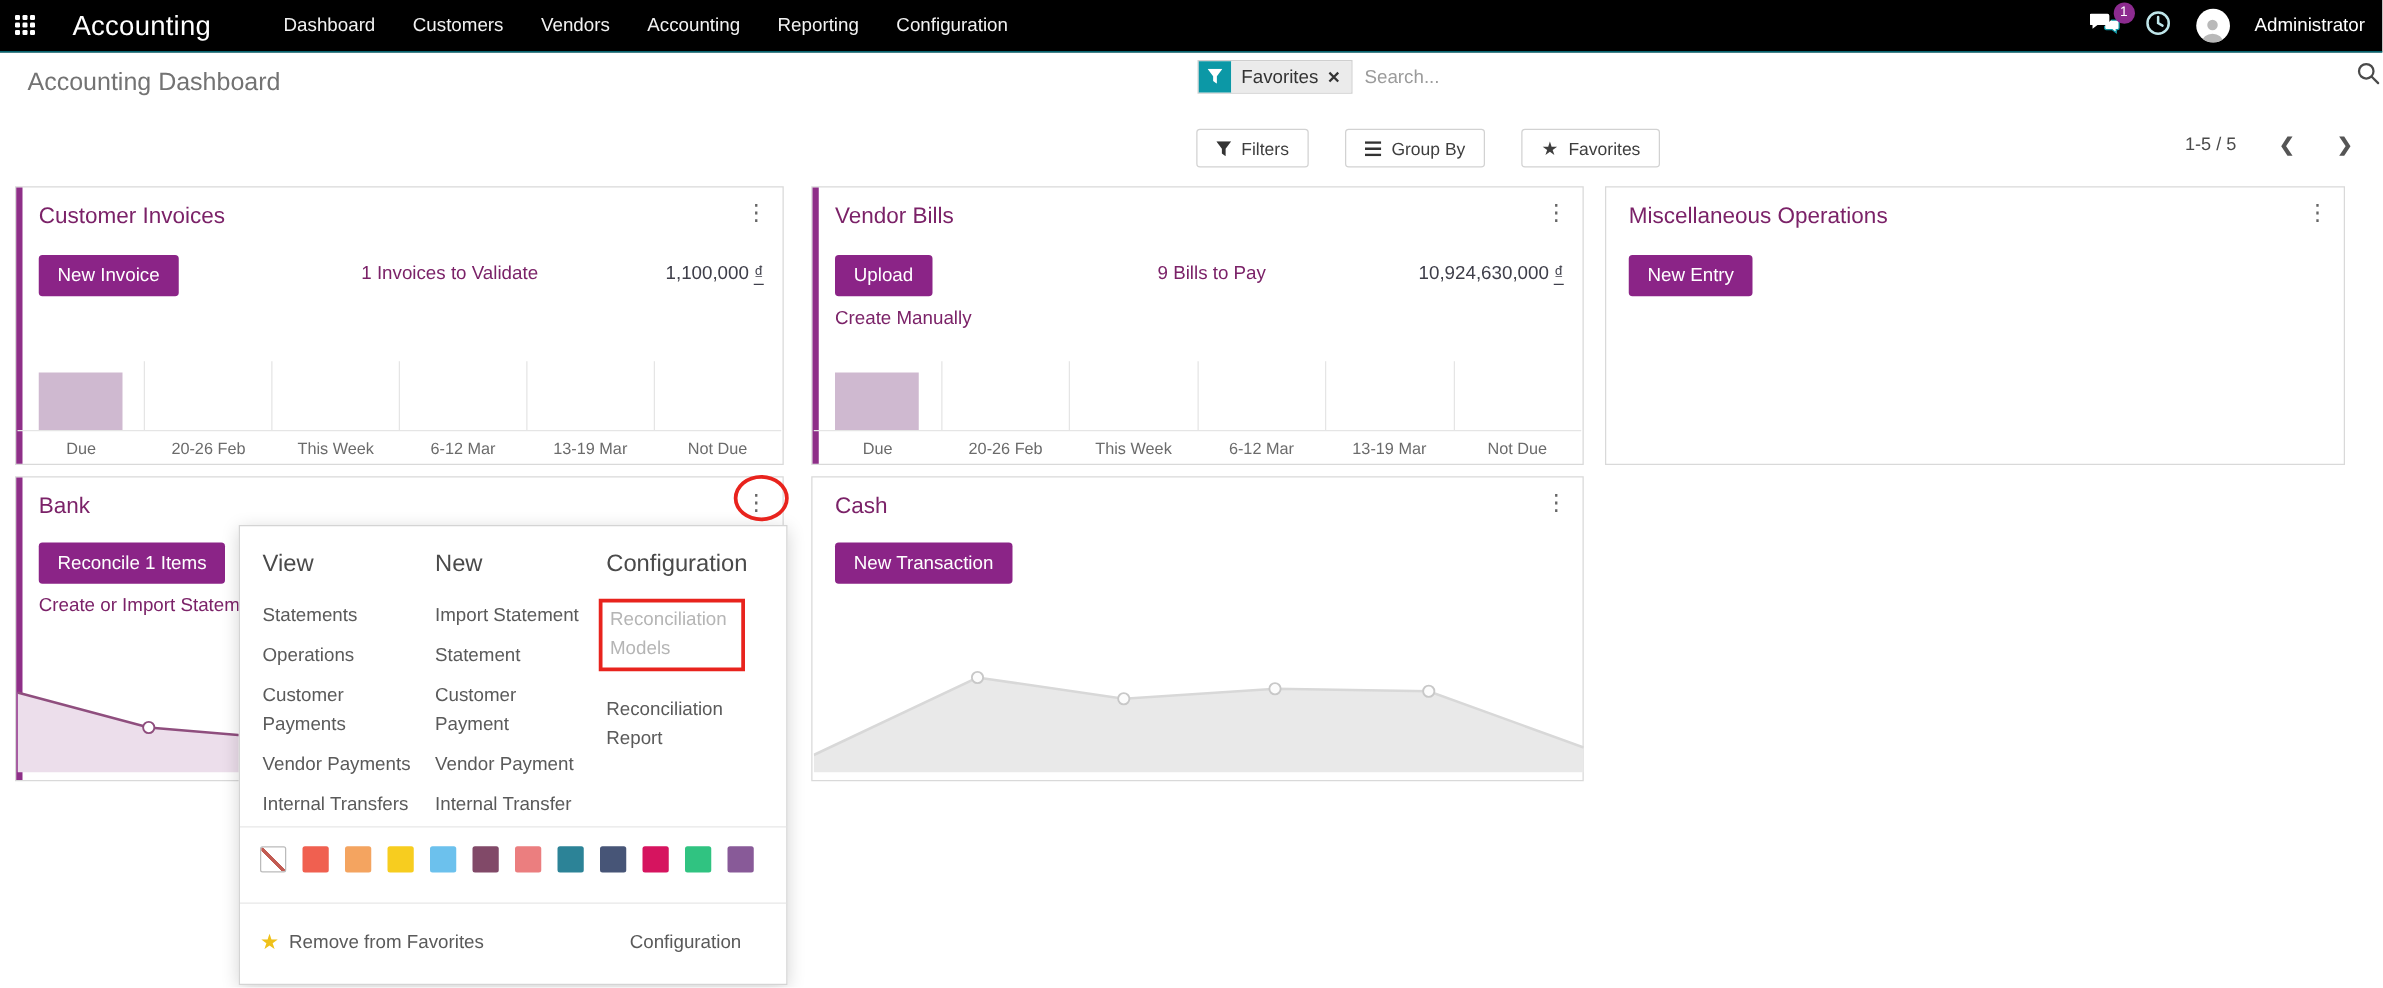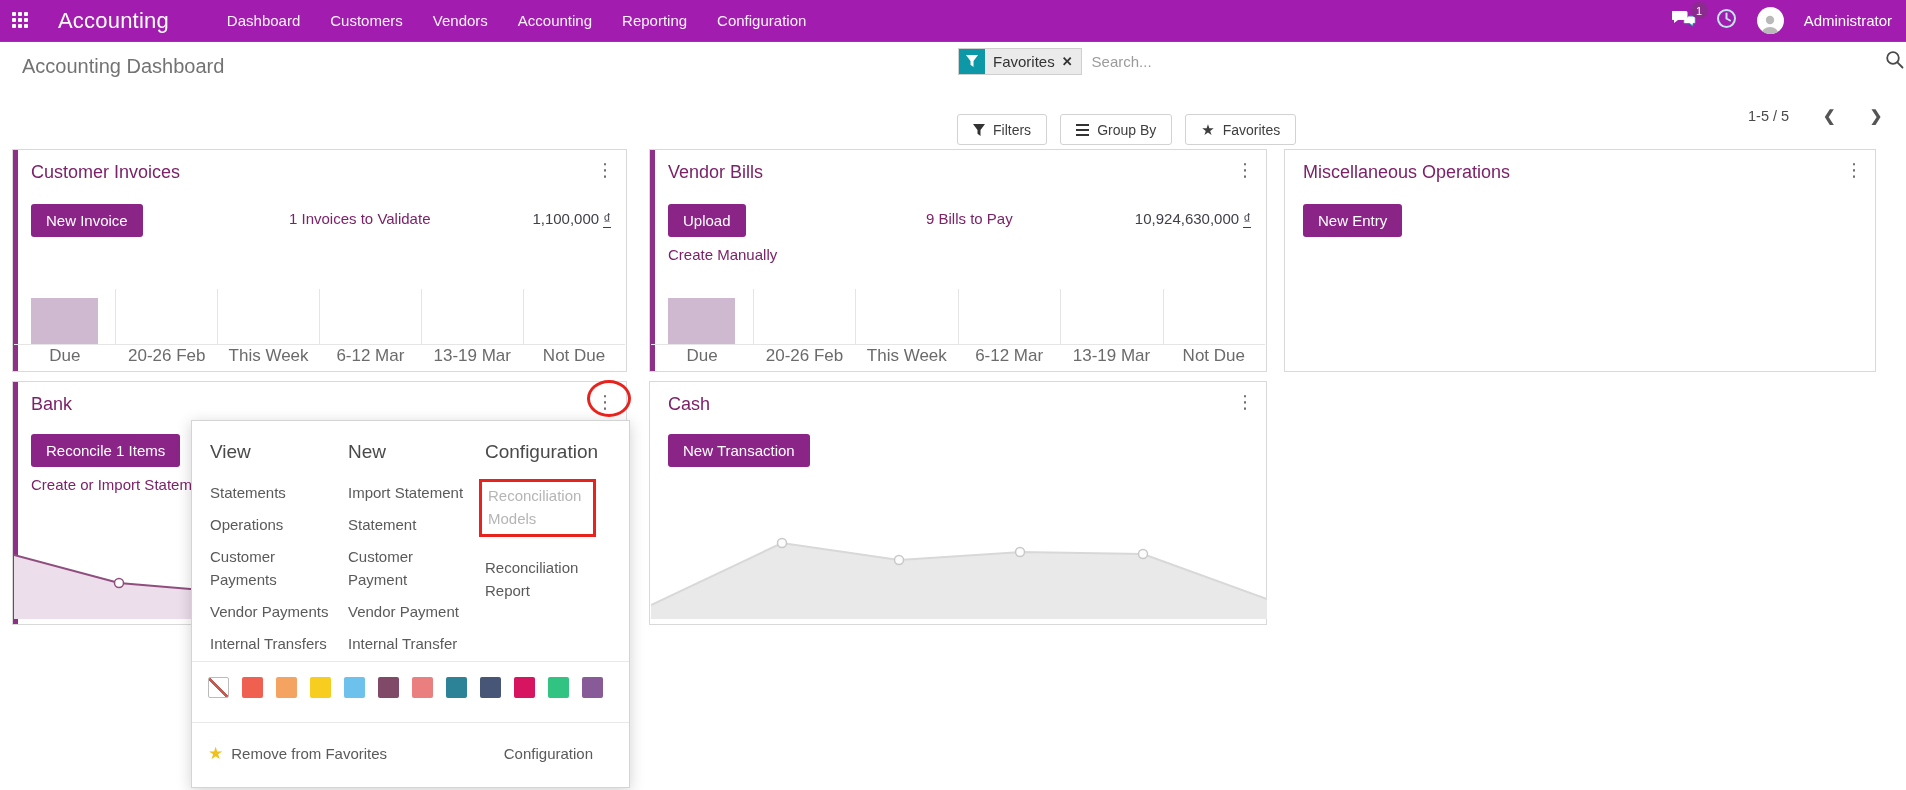--- a/index.html
+++ b/index.html
@@ -1,20 +1,20 @@
 <!DOCTYPE html>
 <html><head>
 <meta charset="utf-8">
 <style>
   * { margin:0; padding:0; box-sizing:border-box; }
   html,body { width:1906px; height:790px; }
   body { font-family:"Liberation Sans", sans-serif; background:#fff; position:relative; overflow:hidden; }
 
   
-  .topbar { position:absolute; left:0; top:0; width:1906px; height:42px; background:#a21caf;
+  .topbar { position:absolute; left:0; top:0; width:1906px; height:42px; background:#000000;
             display:flex; align-items:center; padding:0 14px 0 12px; border-bottom:1px solid #0a8492; z-index:40;justify-content:space-between; }
   .apps-icon { width:18px; height:18px; display:grid; grid-template-columns:repeat(3,4px); grid-template-rows:repeat(3,4px); gap:2px; cursor:pointer; }
   .apps-icon i { background:#fff; border-radius:1px; }
   .app-title { color:#fff; font-size:22px; font-weight:400; margin-left:28px; letter-spacing:.2px; }
   .topnav { display:flex; gap:30px; margin-left:58px; }
   .topnav span { color:rgba(255,255,255,.95); font-size:15px; cursor:pointer; }
   .top-right { margin-left:auto; display:flex; align-items:center; gap:20px; }
   .chat-wrap { position:relative; cursor:pointer; }
   .badge { position:absolute; top:-7px; right:-12px; background:#8c2b8f; color:#fff; font-size:11px;
            min-width:17px; height:17px; border-radius:9px; display:flex; align-items:center; justify-content:center; padding:0 4px; }
@@ -24,21 +24,21 @@
   
   .breadcrumb { position:absolute; left:22px; top:55px; font-size:20px; color:#737373; }
   .searchbar { position:absolute; left:958px; top:46px; width:946px; height:30px; display:flex; align-items:center; }
   .facet { display:flex; align-items:stretch; border:1px solid #cfcfcf; height:27px; cursor:pointer; }
   .facet-ico { width:26px; background:#0c98a6; display:flex; align-items:center; justify-content:center; }
   .facet-body { display:flex; align-items:center; gap:7px; background:#ebebeb; padding:0 8px; font-size:15px; color:#333; }
   .facet-x { font-size:13px; font-weight:bold; color:#333; cursor:pointer; }
   .search-ph { margin-left:10px; color:#9b9b9b; font-size:15px; flex:1; cursor:text; }
   .search-ico { margin-left:auto; cursor:pointer; }
 
-  .btn-row { position:absolute; left:957px; top:114px; display:flex; gap:13px; }
+  .btn-row { position:absolute; left:957px; top:103px; display:flex; gap:29px; }
   .ctl-btn { height:31px; background:#fff; border:1px solid #d2d2d2; border-radius:3px; color:#3e3e3e;
              font-size:14px; display:flex; align-items:center; gap:8px; padding:0 15px; cursor:pointer; }
   .pager { position:absolute; left:1748px; top:107px; display:flex; align-items:center; gap:34px; }
   .pager-txt { font-size:14.5px; color:#4a4a4a; }
   .pg-ar { font-size:15px; color:#555; font-weight:bold; cursor:pointer; }
 
   
   .card { position:absolute; background:#fff; border:1px solid #d9d9d9; }
   .card.striped::before { content:''; position:absolute; left:0; top:0; bottom:0; width:5px; background:#8e2f88; }
   .card-title { position:absolute; left:18px; top:12px; font-size:18px; color:#7b2268; }
@@ -50,21 +50,21 @@
   .stat-label { color:#7b2268; cursor:pointer;text-align:center; }
   .stat-amt { color:#3f3f4a; }
   .dong { border-bottom:1px solid #3f3f4a; cursor:help; }
   .plink { position:absolute; left:18px; font-size:15px; color:#7b2268; cursor:pointer; white-space:nowrap; }
 
   .mini-chart { position:absolute; left:1px; right:1px; bottom:26px; height:56px; display:flex; border-bottom:1px solid #e5e5e5; }
   .mc-col { flex:1; position:relative; border-left:1px solid #e5e5e5; }
   .mc-col:first-child { border-left:none; }
   .mc-bar { position:absolute; bottom:0; left:17%; width:66%; background:#cfb9d0; }
   .mini-labels { position:absolute; left:1px; right:1px; bottom:5px; display:flex; }
-  .mc-lab { flex:1; text-align:center; font-size:17px; color:#6b6b6b; }
+  .mc-lab { flex:1; text-align:center; font-size:13px; color:#6b6b6b; }
 
   .spark { position:absolute; left:1px; bottom:1px; }
 
   
   .menu { position:absolute; left:191px; top:420px; width:439px; height:368px; background:#fff;
           border:1px solid #d4d4d4; box-shadow:0 3px 14px rgba(0,0,0,.18); z-index:20; }
   .menu-col { position:absolute; top:20px; }
   .mc0 { left:18px;  width:122px; }
   .mc1 { left:156px; width:128px; }
   .mc2 { left:293px; width:136px; }

